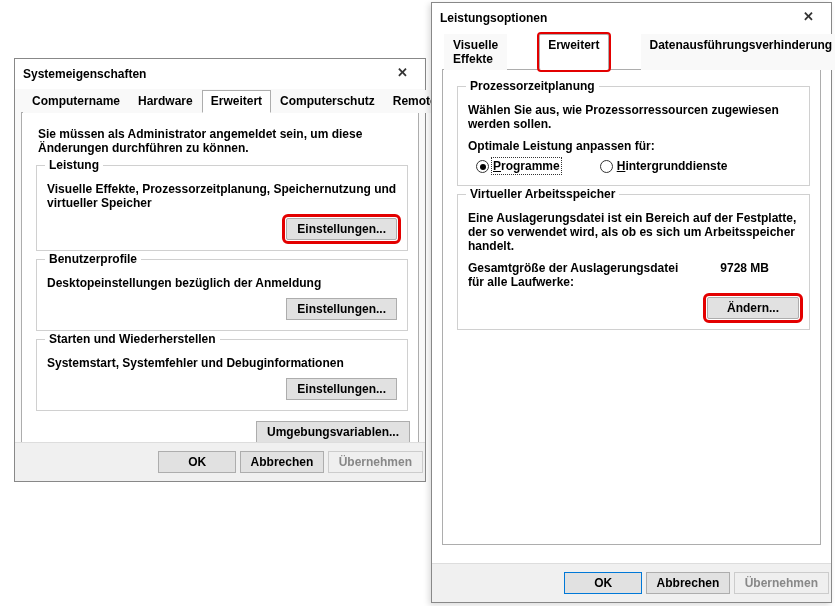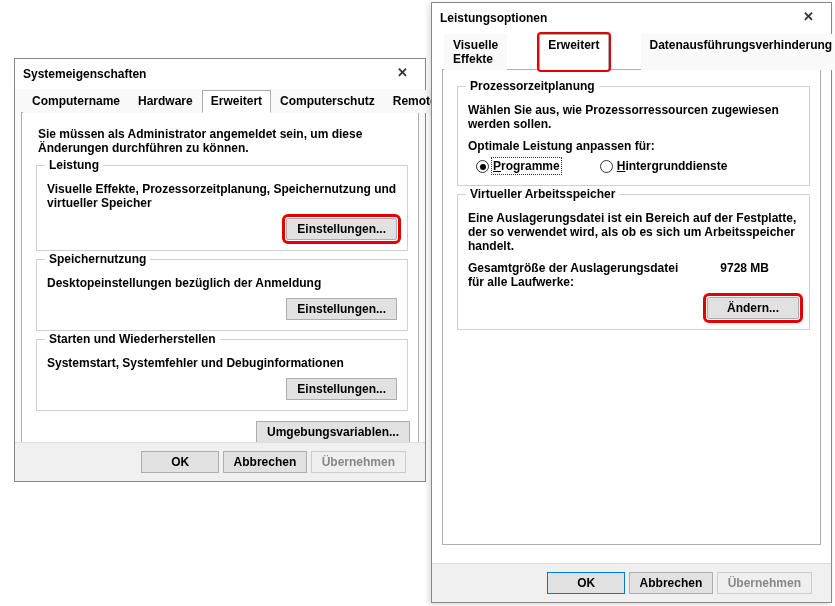--- a/index.html
+++ b/index.html
@@ -29,21 +29,21 @@
   .group-title { position:absolute; top:-8px; left:8px; background:#fff; padding:0 4px; color:#000; }
   .win-a .group-title { background:#fff; }
 
   .btn { border:1px solid #adadad; background:#e1e1e1; padding:2px 10px; min-width:92px; text-align:center; display:inline-block; height:22px; line-height:16px; }
   .btn.default { border:1px solid #0078d7; }
   .btn.disabled { color:#888; background:#efefef; border-color:#ccc; }
   .btn.redbox { outline:3px solid #e30000; outline-offset:1px; border-radius:2px; }
 
   .right { text-align:right; margin-top:8px; }
 
-  .footer { position:absolute; bottom:0; left:0; right:0; border-top:1px solid #ddd; padding:8px 19px; text-align:right; background:#f0f0f0; }
+  .footer { position:absolute; bottom:0; left:0; right:0; border-top:1px solid #ddd; padding:8px 2px; text-align:right; background:#f0f0f0; }
   .win-a .footer { background:#f0f0f0; }
   .win-b .footer { background:#f0f0f0; }
 
   .radio-row { display:flex; gap:40px; margin:6px 0 2px 8px; align-items:center; }
   .radio-item { display:flex; align-items:flex-end; gap:4px; }
   .radio-o { width:13px; height:13px; border:1px solid #333; border-radius:50%; display:inline-flex; align-items:center; justify-content:center; }
   .radio-o.checked::after { content:""; width:6px; height:6px; background:#000; border-radius:50%; display:block; }
   .underline-first::first-letter { text-decoration:underline; }
   .dotted { outline:1px dotted #333; outline-offset:1px; }
 
@@ -73,21 +73,21 @@
 
     <div class="group">
       <div class="group-title">Leistung</div>
       <div>Visuelle Effekte, Prozessorzeitplanung, Speichernutzung und virtueller Speicher</div>
       <div class="right">
         <span class="btn redbox">Einstellungen...</span>
       </div>
     </div>
 
     <div class="group">
-      <div class="group-title">Speichernutzung</div>
+      <div class="group-title">Benutzerprofile</div>
       <div>Desktopeinstellungen bezüglich der Anmeldung</div>
       <div class="right">
         <span class="btn">Einstellungen...</span>
       </div>
     </div>
 
     <div class="group">
       <div class="group-title">Starten und Wiederherstellen</div>
       <div>Systemstart, Systemfehler und Debuginformationen</div>
       <div class="right">

